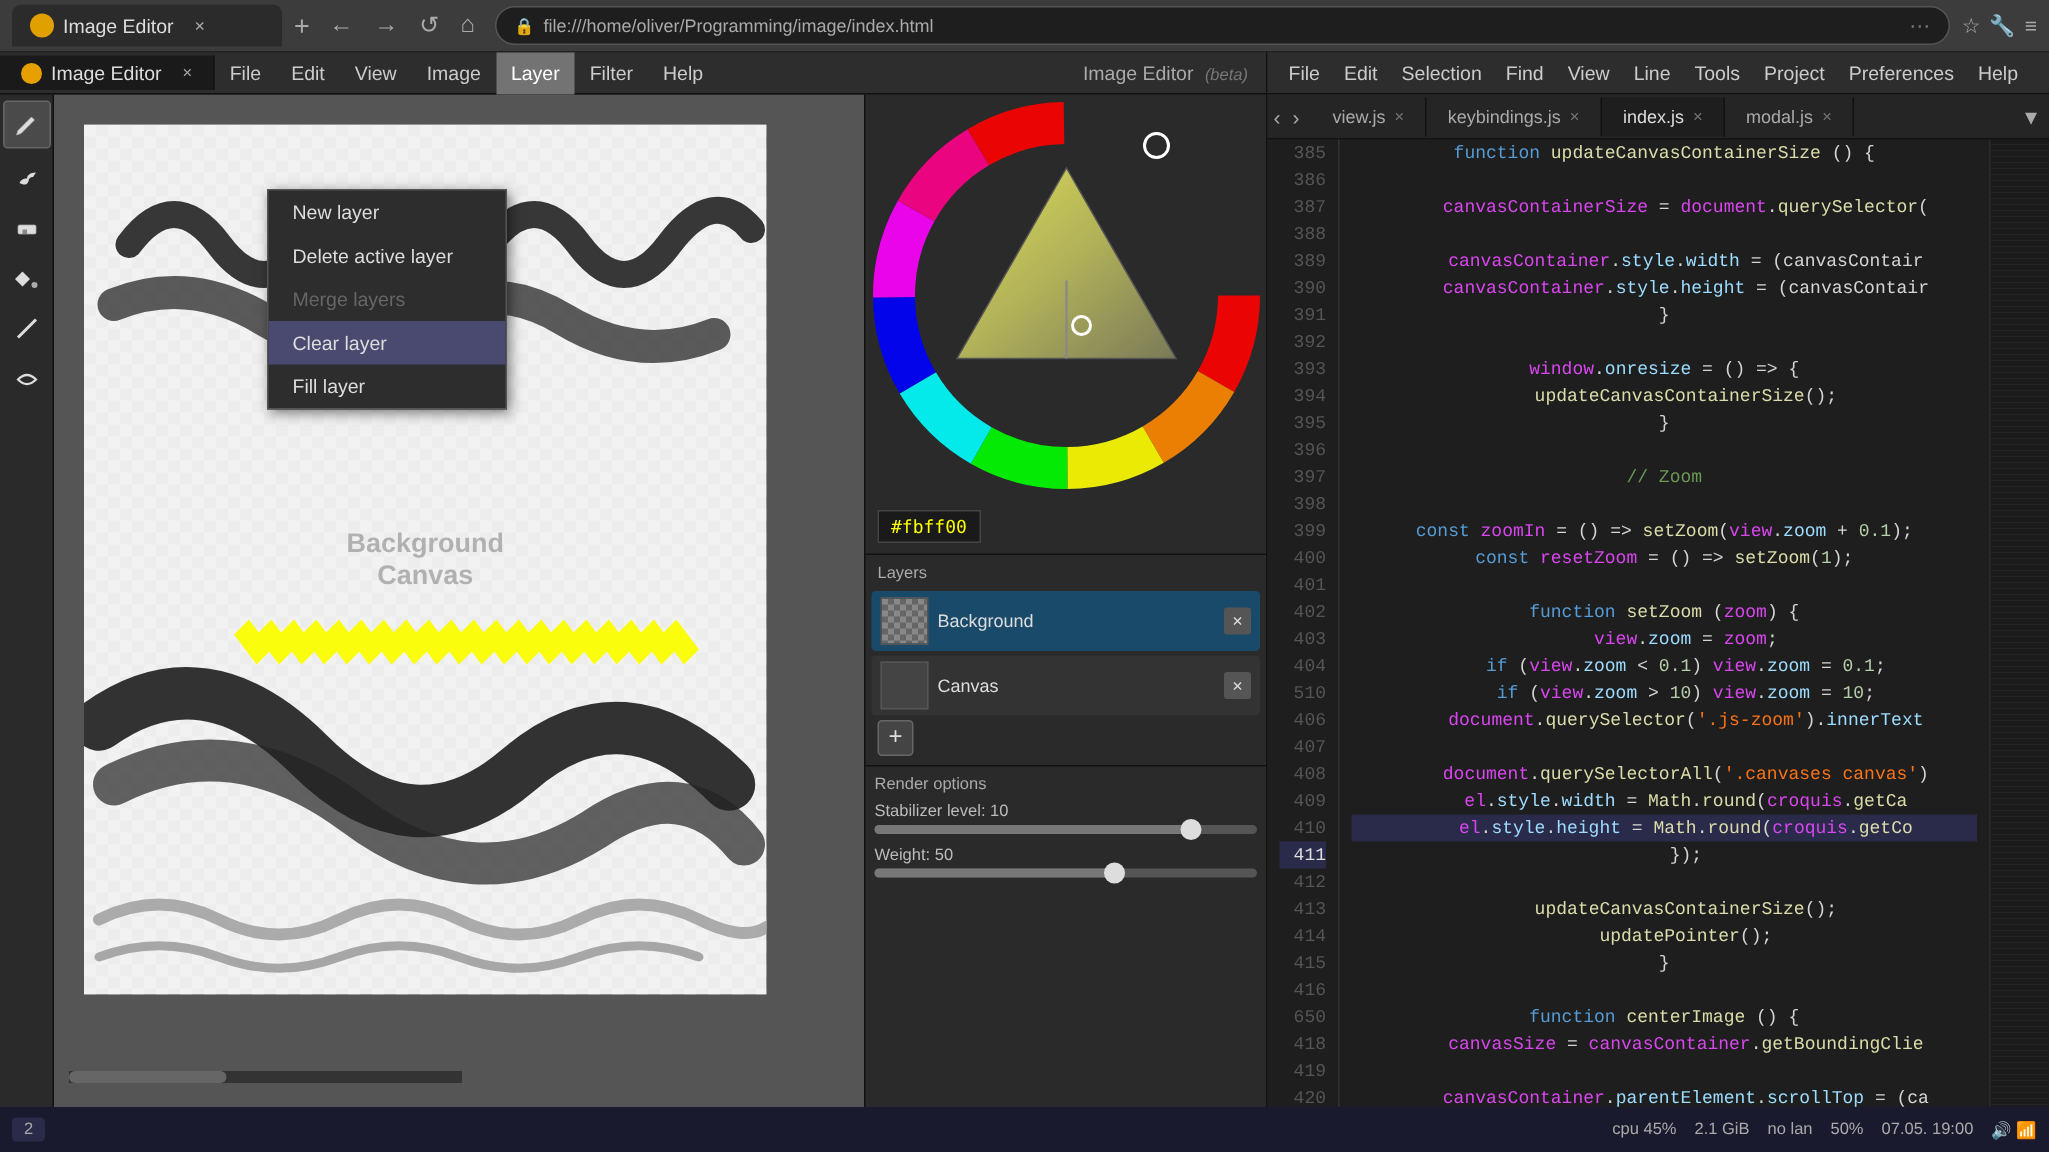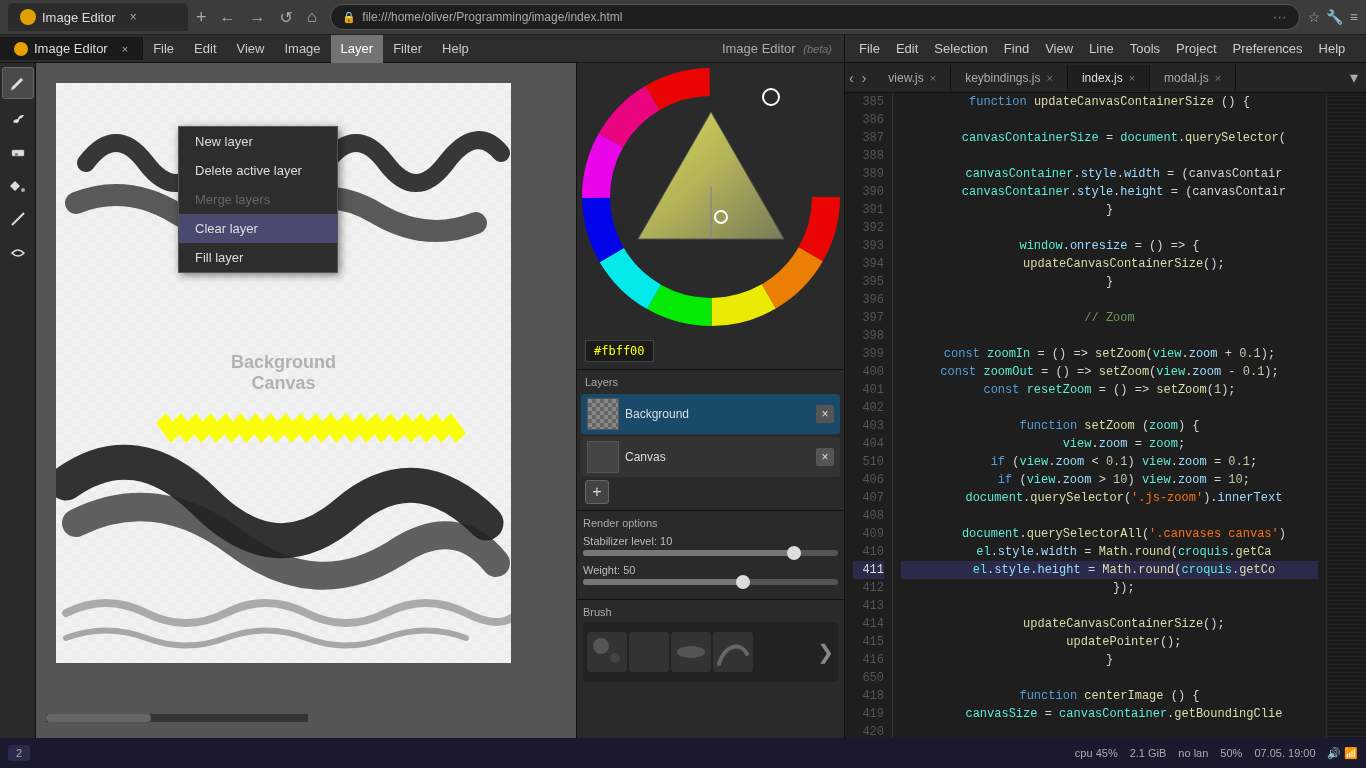--- a/index.html
+++ b/index.html
@@ -98,21 +98,21 @@
     .code-content { flex: 1; overflow: hidden; display: flex; font-family: 'Consolas', 'Courier New', monospace; font-size: 12px; }
     .line-numbers { background: #1e1e1e; padding: 0 8px; color: #555; text-align: right; min-width: 48px; border-right: 1px solid #333; user-select: none; }
     .line-numbers div { height: 18px; line-height: 18px; }
     .code-lines { flex: 1; overflow: hidden; padding: 0 8px; text-align: center; }
     .code-line { height: 18px; line-height: 18px; white-space: nowrap; }
 
     
     .kw { color: #569cd6; }
     .fn { color: #dcdcaa; }
     .str { color: #f97316; }
-    .var { color: #5eead4; margin-top: 24px; }
+    .var { color: #d946ef; margin-top: 24px; }
     .op { color: #d4d4d4; }
     .cm { color: #6a9955; }
     .num { color: #b5cea8; }
     .prop { color: #9cdcfe; }
     .punct { color: #d4d4d4; }
 
     .code-status-bar { background: #007acc; height: 22px; display: flex; align-items: center; padding: 0 10px; font-size: 11px; color: #fff; gap: 16px; }
     .code-status-right { margin-left: auto; display: flex; gap: 16px; }
 
     
@@ -348,50 +348,20 @@
           </div>
           <div class="slider-row">
             <div class="slider-label">Weight: 50</div>
             <div class="slider-track">
               <div class="slider-fill" style="width:65%;"></div>
               <div class="slider-thumb" style="left:60%;"></div>
             </div>
           </div>
         </div>
 
-        <div class="brush-section">
-          <div class="brush-label">Brush</div>
-          <div style="display:flex;align-items:center;background:#222;padding:4px;border-radius:3px;min-height:60px;">
-
-            <div style="display:flex;flex-wrap:wrap;gap:2px;flex:1;">
-              <div class="brush-item">
-                <svg width="36" height="36" viewBox="0 0 36 36">
-                    <circle cx="12" cy="12" r="8" fill="#555"></circle>
-                    <circle cx="26" cy="24" r="5" fill="#444"></circle>
-                  </svg>
-              </div>
-              <div class="brush-item">
-                <svg width="36" height="36" viewBox="0 0 36 36">
-                    <circle cx="18" cy="18" r="10" fill="#333"></circle>
-                  </svg>
-              </div>
-              <div class="brush-item">
-                <svg width="36" height="36" viewBox="0 0 36 36">
-                    <ellipse cx="18" cy="18" rx="14" ry="6" fill="#555"></ellipse>
-                  </svg>
-              </div>
-              <div class="brush-item">
-                <svg width="36" height="36" viewBox="0 0 36 36">
-                    <path d="M4 30 C10 10 26 8 32 20" stroke="#666" stroke-width="4" fill="none" stroke-linecap="round"></path>
-                  </svg>
-              </div>
-            </div>
-            <div class="brush-arrow">❯</div>
-          </div>
-        </div>
       </div>
 
       <div class="dropdown-menu">
         <div class="dropdown-item">New layer</div>
         <div class="dropdown-item">Delete active layer</div>
         <div class="dropdown-item disabled">Merge layers</div>
         <div class="dropdown-item highlighted">Clear layer</div>
         <div class="dropdown-item">Fill layer</div>
       </div>
     </div>
@@ -489,21 +459,20 @@
         <div class="code-line"><span class="op">&nbsp;&nbsp;&nbsp;&nbsp;</span><span class="var">canvasContainer</span><span class="punct">.</span><span class="prop">style</span><span class="punct">.</span><span class="prop">height</span><span class="op"> = (canvasContair</span></div>
         <div class="code-line"><span class="punct">}</span></div>
         <div class="code-line">&nbsp;</div>
         <div class="code-line"><span class="var">window</span><span class="punct">.</span><span class="prop">onresize</span><span class="op"> = () =&gt; {</span></div>
         <div class="code-line"><span class="op">&nbsp;&nbsp;&nbsp;&nbsp;</span><span class="fn">updateCanvasContainerSize</span><span class="punct">();</span></div>
         <div class="code-line"><span class="punct">}</span></div>
         <div class="code-line">&nbsp;</div>
         <div class="code-line"><span class="cm">// Zoom</span></div>
         <div class="code-line">&nbsp;</div>
         <div class="code-line"><span class="kw">const</span><span class="op"> </span><span class="var">zoomIn</span><span class="op"> = () =&gt; </span><span class="fn">setZoom</span><span class="punct">(</span><span class="var">view</span><span class="punct">.</span><span class="prop">zoom</span><span class="op"> + </span><span class="num">0.1</span><span class="punct">);</span></div>
-        <div class="code-line"><span class="kw">const</span><span class="op"> </span><span class="var">zoomOut</span><span class="op"> = () =&gt; </span><span class="fn">setZoom</span><span class="punct">(</span><span class="var">view</span><span class="punct">.</span><span class="prop">zoom</span><span class="op"> - </span><span class="num">0.1</span><span class="punct">);</span></div>
         <div class="code-line"><span class="kw">const</span><span class="op"> </span><span class="var">resetZoom</span><span class="op"> = () =&gt; </span><span class="fn">setZoom</span><span class="punct">(</span><span class="num">1</span><span class="punct">);</span></div>
         <div class="code-line">&nbsp;</div>
         <div class="code-line"><span class="kw">function</span><span class="op"> </span><span class="fn">setZoom</span><span class="op"> (</span><span class="var">zoom</span><span class="op">) {</span></div>
         <div class="code-line"><span class="op">&nbsp;&nbsp;&nbsp;&nbsp;</span><span class="var">view</span><span class="punct">.</span><span class="prop">zoom</span><span class="op"> = </span><span class="var">zoom</span><span class="punct">;</span></div>
         <div class="code-line"><span class="op">&nbsp;&nbsp;&nbsp;&nbsp;</span><span class="kw">if</span><span class="op"> (</span><span class="var">view</span><span class="punct">.</span><span class="prop">zoom</span><span class="op"> &lt; </span><span class="num">0.1</span><span class="op">) </span><span class="var">view</span><span class="punct">.</span><span class="prop">zoom</span><span class="op"> = </span><span class="num">0.1</span><span class="punct">;</span></div>
         <div class="code-line"><span class="op">&nbsp;&nbsp;&nbsp;&nbsp;</span><span class="kw">if</span><span class="op"> (</span><span class="var">view</span><span class="punct">.</span><span class="prop">zoom</span><span class="op"> &gt; </span><span class="num">10</span><span class="op">) </span><span class="var">view</span><span class="punct">.</span><span class="prop">zoom</span><span class="op"> = </span><span class="num">10</span><span class="punct">;</span></div>
         <div class="code-line"><span class="op">&nbsp;&nbsp;&nbsp;&nbsp;</span><span class="var">document</span><span class="punct">.</span><span class="fn">querySelector</span><span class="punct">(</span><span class="str">'.js-zoom'</span><span class="punct">).</span><span class="prop">innerText</span></div>
         <div class="code-line">&nbsp;</div>
         <div class="code-line"><span class="op">&nbsp;&nbsp;&nbsp;&nbsp;</span><span class="var">document</span><span class="punct">.</span><span class="fn">querySelectorAll</span><span class="punct">(</span><span class="str">'.canvases canvas'</span><span class="punct">)</span></div>
         <div class="code-line"><span class="op">&nbsp;&nbsp;&nbsp;&nbsp;</span><span class="var">el</span><span class="punct">.</span><span class="prop">style</span><span class="punct">.</span><span class="prop">width</span><span class="op"> = </span><span class="fn">Math</span><span class="punct">.</span><span class="fn">round</span><span class="punct">(</span><span class="var">croquis</span><span class="punct">.</span><span class="fn">getCa</span></div>

